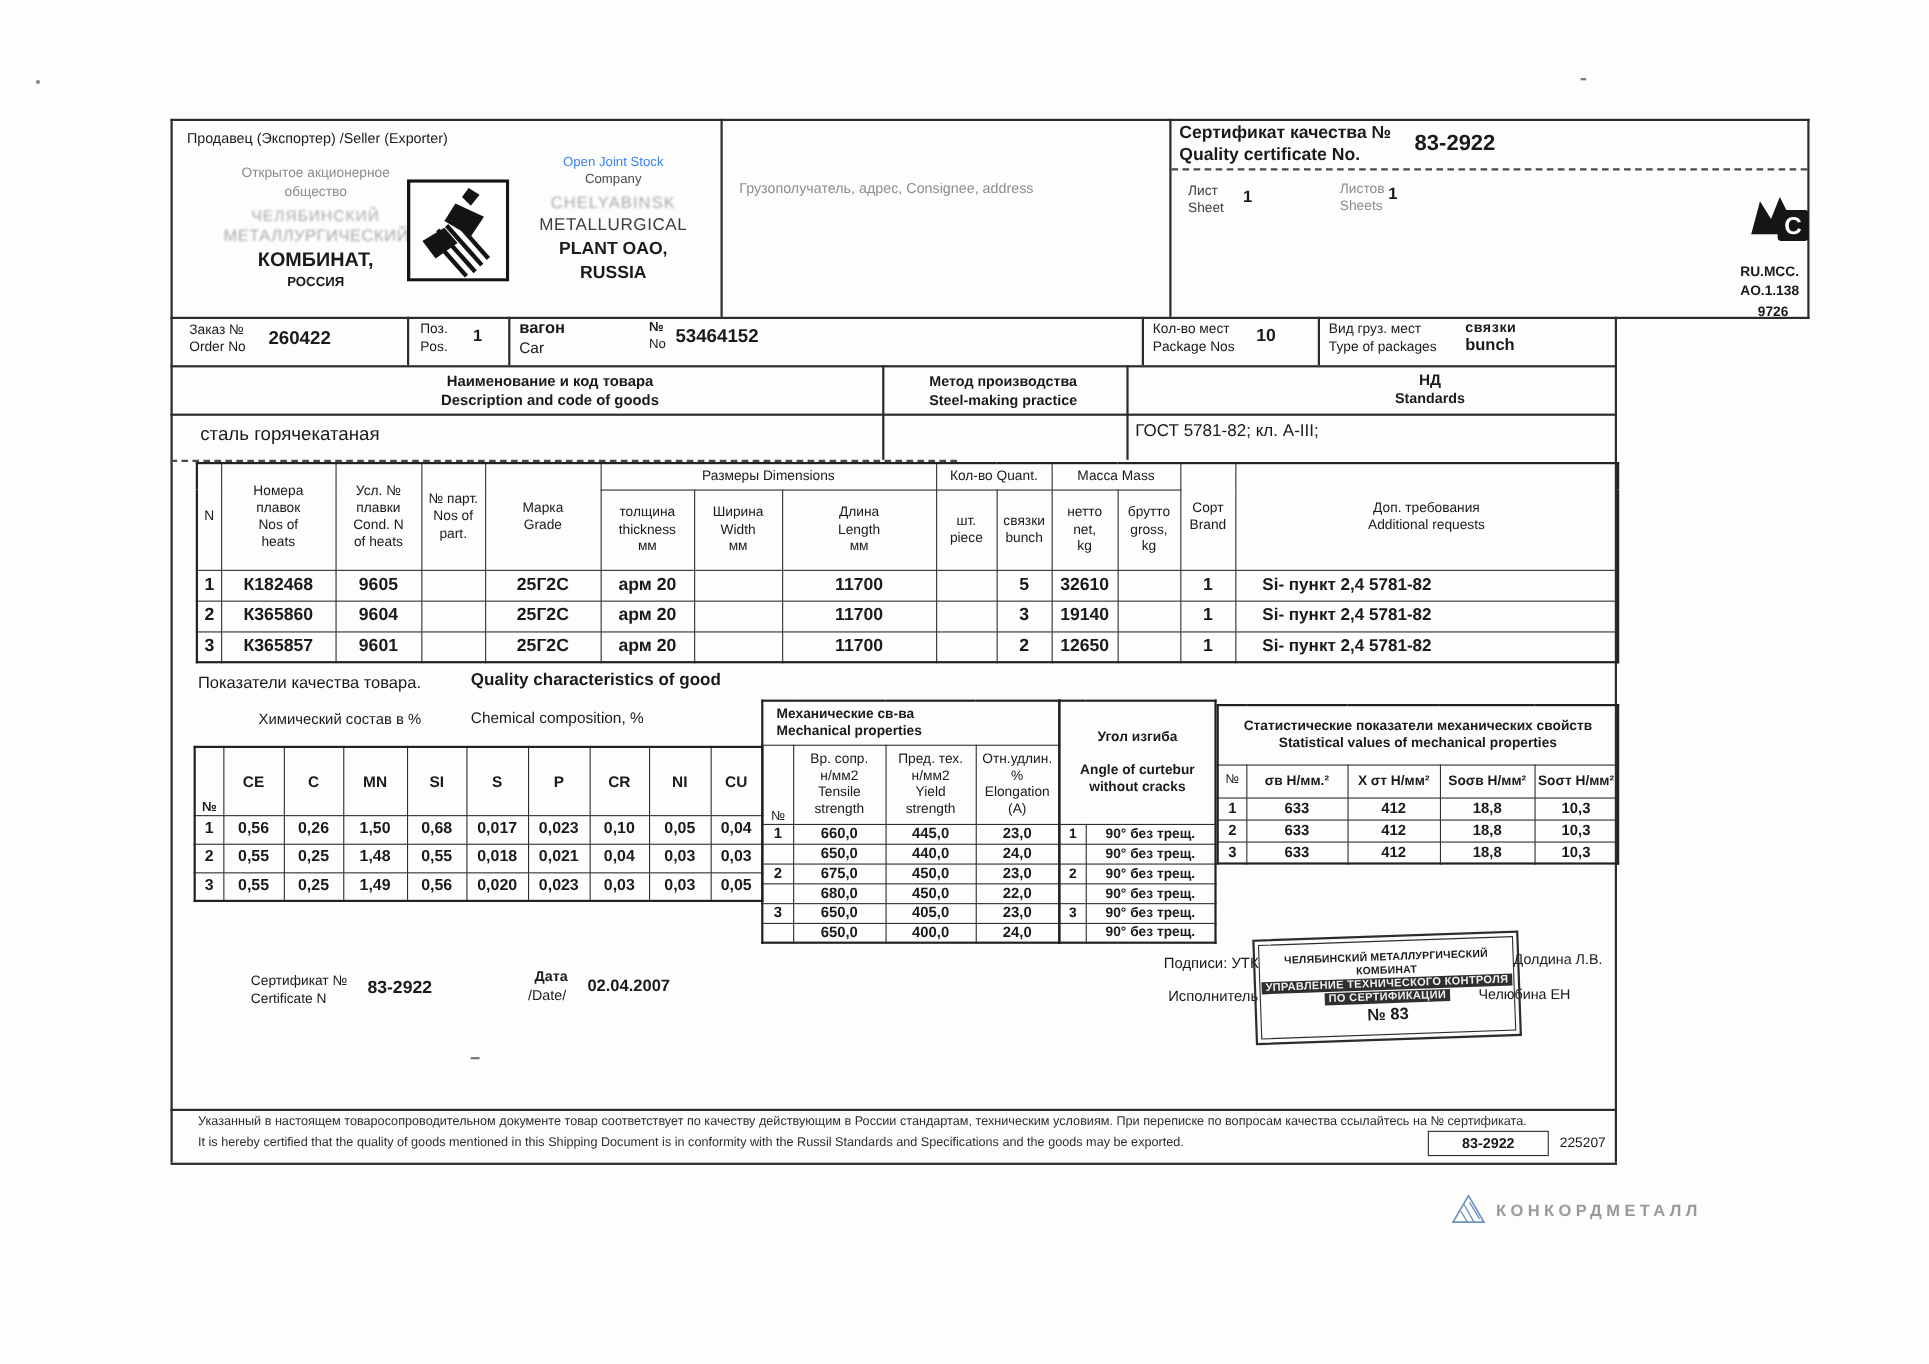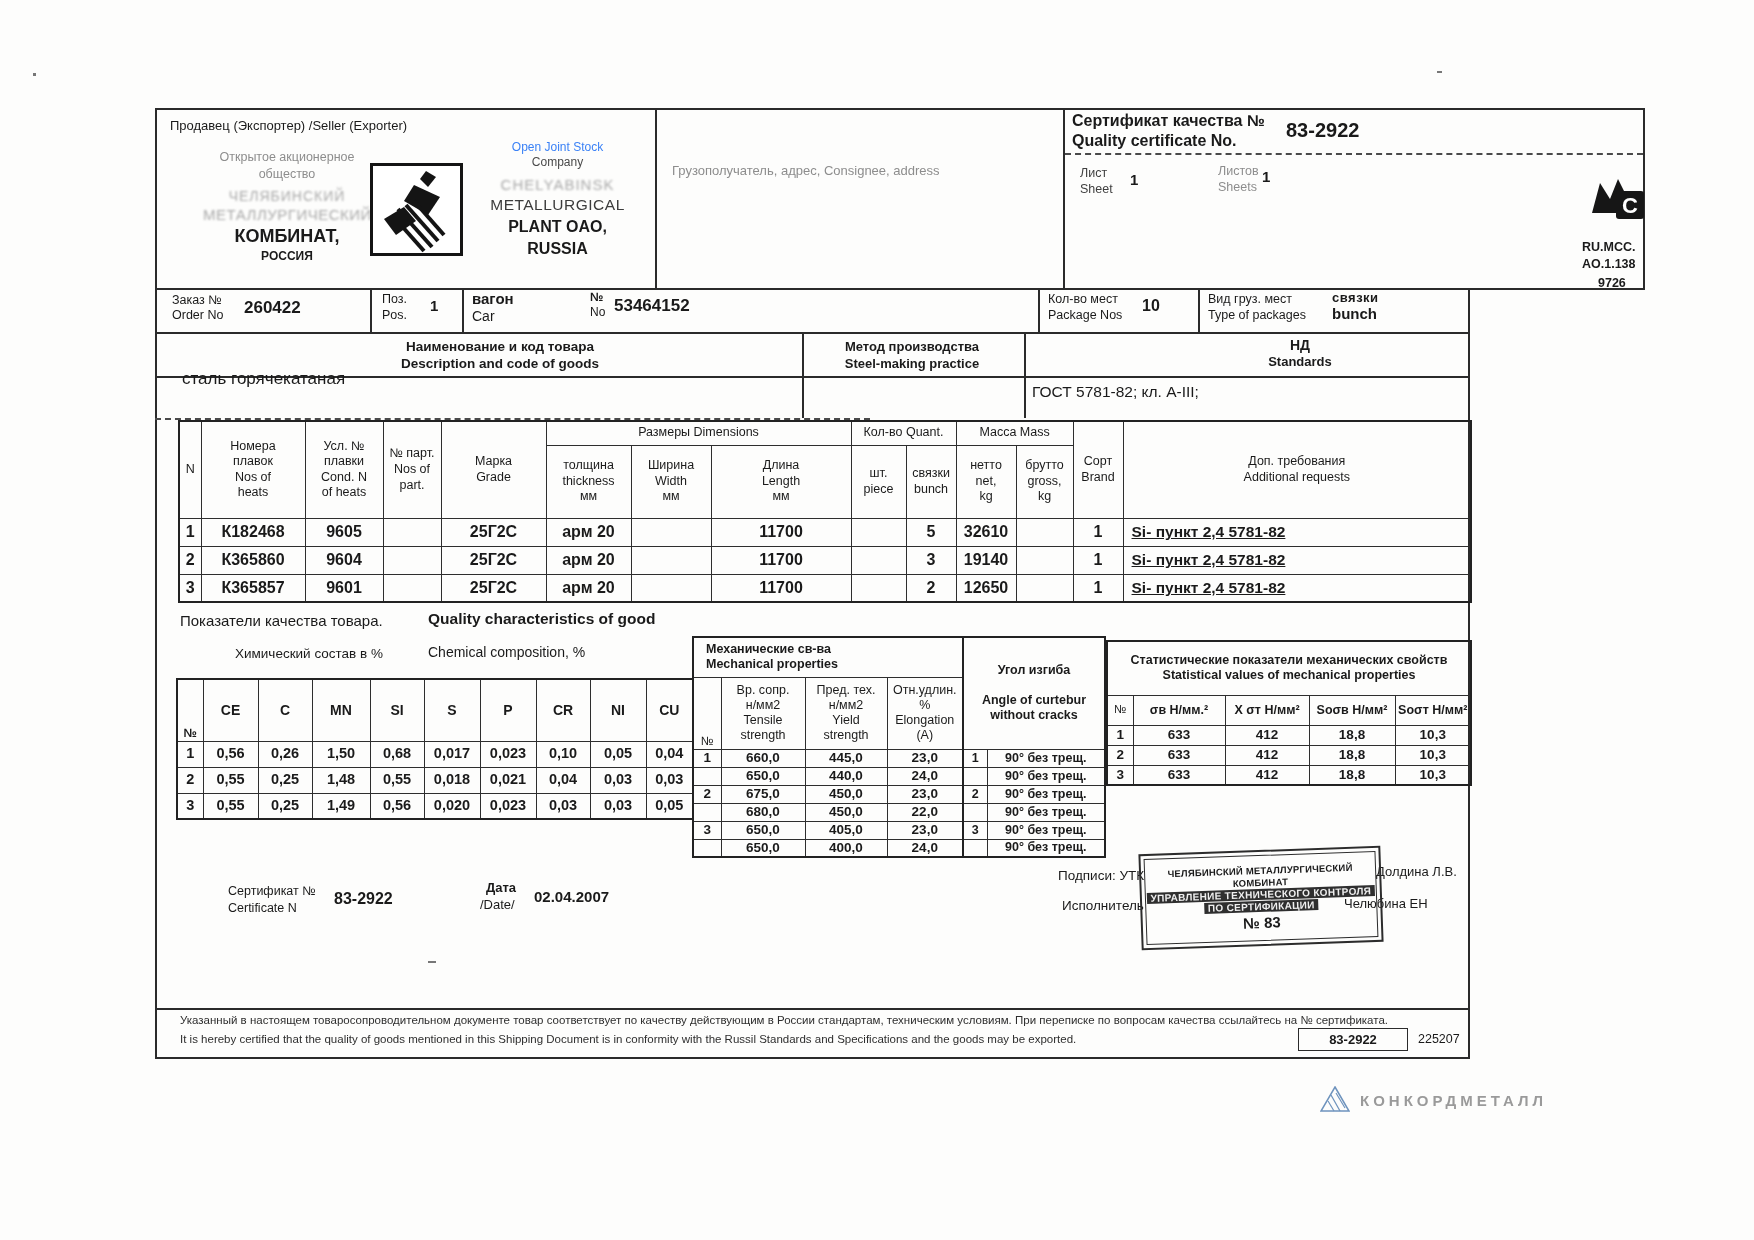--- a/index.html
+++ b/index.html
@@ -13,21 +13,21 @@
   .b{font-weight:700;}
   .sm{font-size:12.5px;line-height:1.25;}
   table{border-collapse:collapse;table-layout:fixed;}
   td{border:1.5px solid #2e2e2e;text-align:center;vertical-align:middle;padding:0 2px;overflow:hidden;}
   .main-table{border:2px solid #222;}
   .main-table .hd td{font-size:12.5px;line-height:1.25;}
   .main-table .gh{height:24px;}
   .main-table .dh{height:73px;}
   .main-table .dr{height:28px;}
   .main-table .dr td{font-size:16px;font-weight:700;}
-  .main-table .dr td.addreq{text-align:left;padding-left:8px;font-size:15.5px;text-decoration:underline;}
+  .main-table .dr td.addreq{text-align:left;padding-left:24px;font-size:15.5px;}
   .qtbl{border:2px solid #222;}
   .qtbl td{font-size:12.5px;line-height:1.2;}
   .qtbl .vals td{font-weight:700;font-size:13.5px;}
   .chem-table .vals{height:26px;}
   .chem-table .vals td{font-size:14.5px;}
   .chem-table .hrow{height:62px;}
   .chem-table .hrow td{font-size:14px;font-weight:700;}
   .mech-table .trow{height:40px;}
   .mech-table .hrow{height:72px;}
   .mech-table .vals{height:18px;}
@@ -148,21 +148,21 @@
   <div class="abs sm" style="left:1208px;top:308px;">Type of packages</div>
   <div class="abs b" style="left:1332px;top:290px;font-size:13px;letter-spacing:.5px;">связки</div>
   <div class="abs b" style="left:1332px;top:305px;font-size:15px;">bunch</div>
 
   <div class="abs b" style="left:300px;top:339px;width:400px;text-align:center;font-size:13.5px;">Наименование и код товара</div>
   <div class="abs b" style="left:300px;top:356px;width:400px;text-align:center;font-size:13.5px;">Description and code of goods</div>
   <div class="abs b" style="left:812px;top:339px;width:200px;text-align:center;font-size:13px;">Метод производства</div>
   <div class="abs b" style="left:812px;top:356px;width:200px;text-align:center;font-size:13px;">Steel-making practice</div>
   <div class="abs b" style="left:1180px;top:337px;width:240px;text-align:center;font-size:14px;">НД</div>
   <div class="abs b" style="left:1180px;top:354px;width:240px;text-align:center;font-size:13px;">Standards</div>
-  <div class="abs" style="left:182px;top:369px;font-size:17px;">сталь горячекатаная</div>
+  <div class="abs" style="left:182px;top:385px;font-size:17px;">сталь горячекатаная</div>
   <div class="abs" style="left:1032px;top:383px;font-size:15.5px;">ГОСТ 5781-82;  кл. А-III;</div>
 
   <table class="main-table abs" style="left:178px;top:420px;width:1292px;">
     <colgroup>
       <col style="width:22px">
         <col style="width:104px">
         <col style="width:78px">
         <col style="width:58px">
       <col style="width:105px">
         <col style="width:85px">

